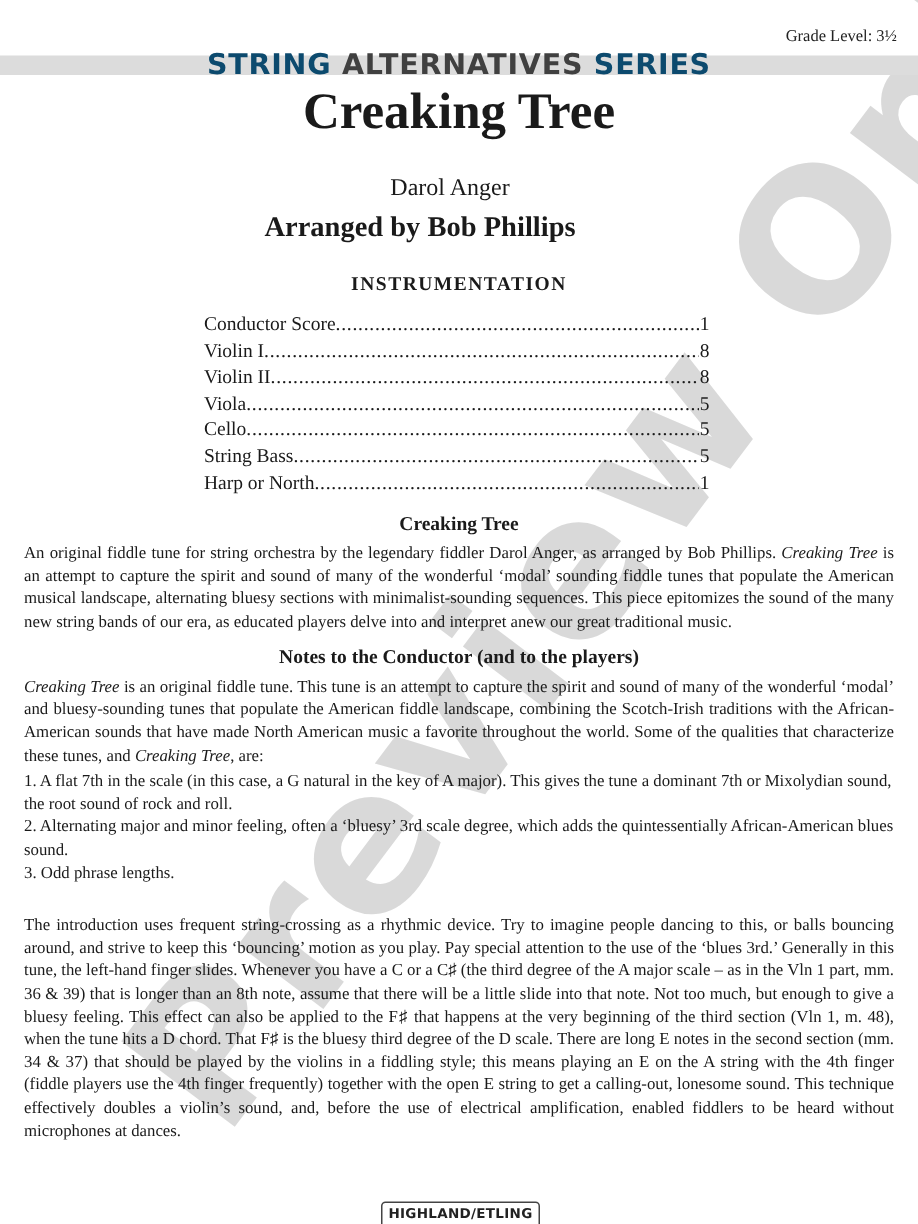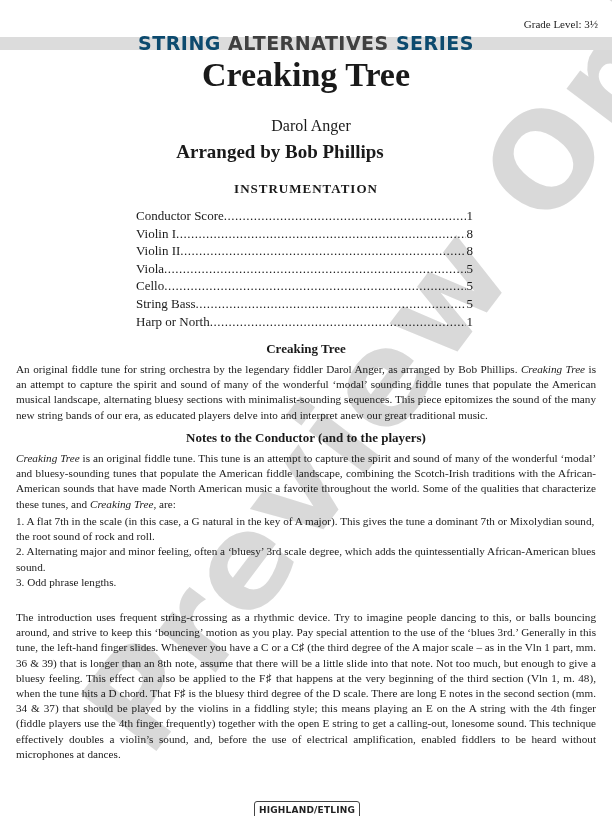--- a/index.html
+++ b/index.html
@@ -3,21 +3,21 @@
 <meta charset="utf-8">
 <style>
   html, body { margin:0; padding:0; background:#fff; }
   body { width:612px; height:816px; position:relative; overflow:hidden; font-family:"Liberation Serif", "DejaVu Serif", serif; color:#1a1a1a; }
   .grade { position:absolute; top:18px; right:14px; font-size:11px; color:#222;padding-left:31px; }
   .band { position:absolute; top:37px; left:0; width:612px; height:13px; background:#dcdcdc; }
   .series { position:absolute; top:33px; left:0; width:612px; text-align:center; font-family:"DejaVu Sans", sans-serif; font-weight:bold; font-size:19px; letter-spacing:0.5px; line-height:20px; }
   .series .light { color:#0c4a6e; }
   .series .dark { color:#404040; }
   .title { position:absolute; top:56px; left:0; width:612px; text-align:center; font-size:34px; font-weight:bold; color:#1a1a1a; }
-  .composer { position:absolute; top:117px; left:0; width:600px; text-align:center; font-size:16px;margin-left:11px; }
+  .composer { position:absolute; top:117px; left:0; width:600px; text-align:center; font-size:16px; }
   .arranger { position:absolute; top:141px; left:0; width:560px; text-align:center; font-size:19px; font-weight:bold; }
   .instr-h { position:absolute; top:181px; left:0; width:612px; text-align:center; font-size:13px; font-weight:bold; letter-spacing:1px; }
   .instr { position:absolute; top:207px; left:136px; width:337px; font-size:13px; }
   .instr .row { display:flex; height:17.6px; line-height:17.6px; overflow:hidden; }
   .instr .name { white-space:nowrap; }
   .instr .dots { flex:1; overflow:hidden; white-space:nowrap; }
   .instr .dots::before { content:"........................................................................................................................................"; letter-spacing:0.5px; }
   .instr .qty { white-space:nowrap; padding-left:1px; }
   .h2 { position:absolute; left:0; width:612px; text-align:center; font-weight:bold; font-size:13px; }
   .para { position:absolute; left:16px; width:580px; font-size:11.2px; line-height:15.2px; text-align:justify; }

